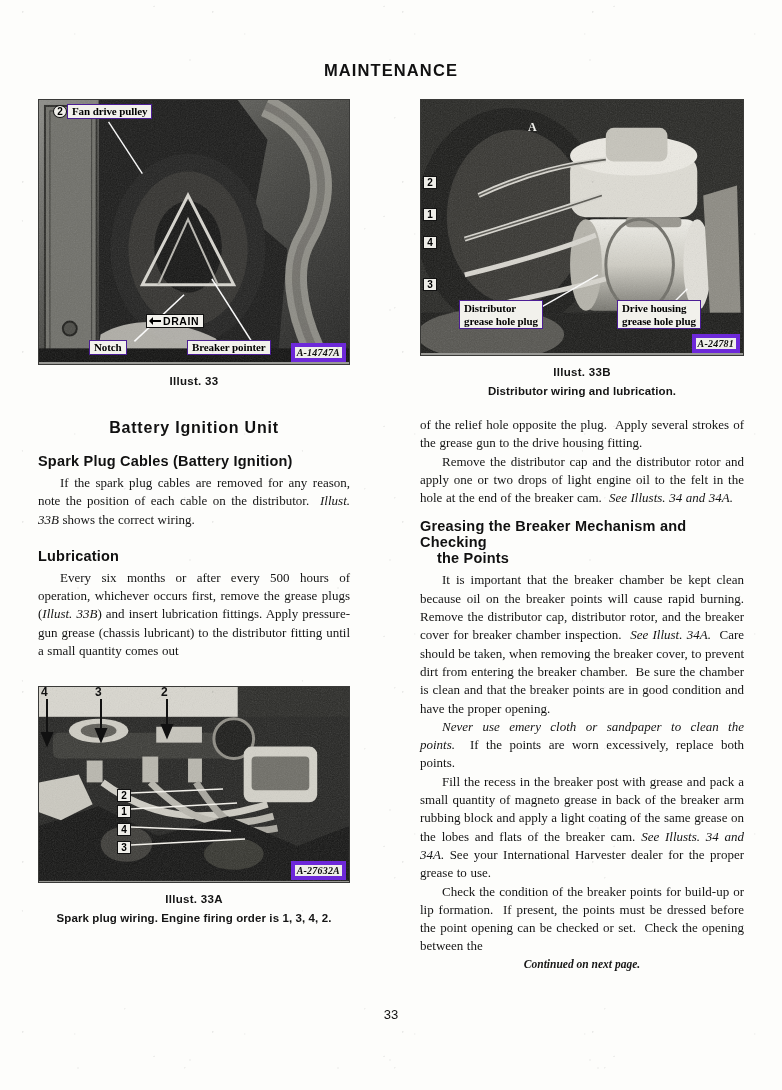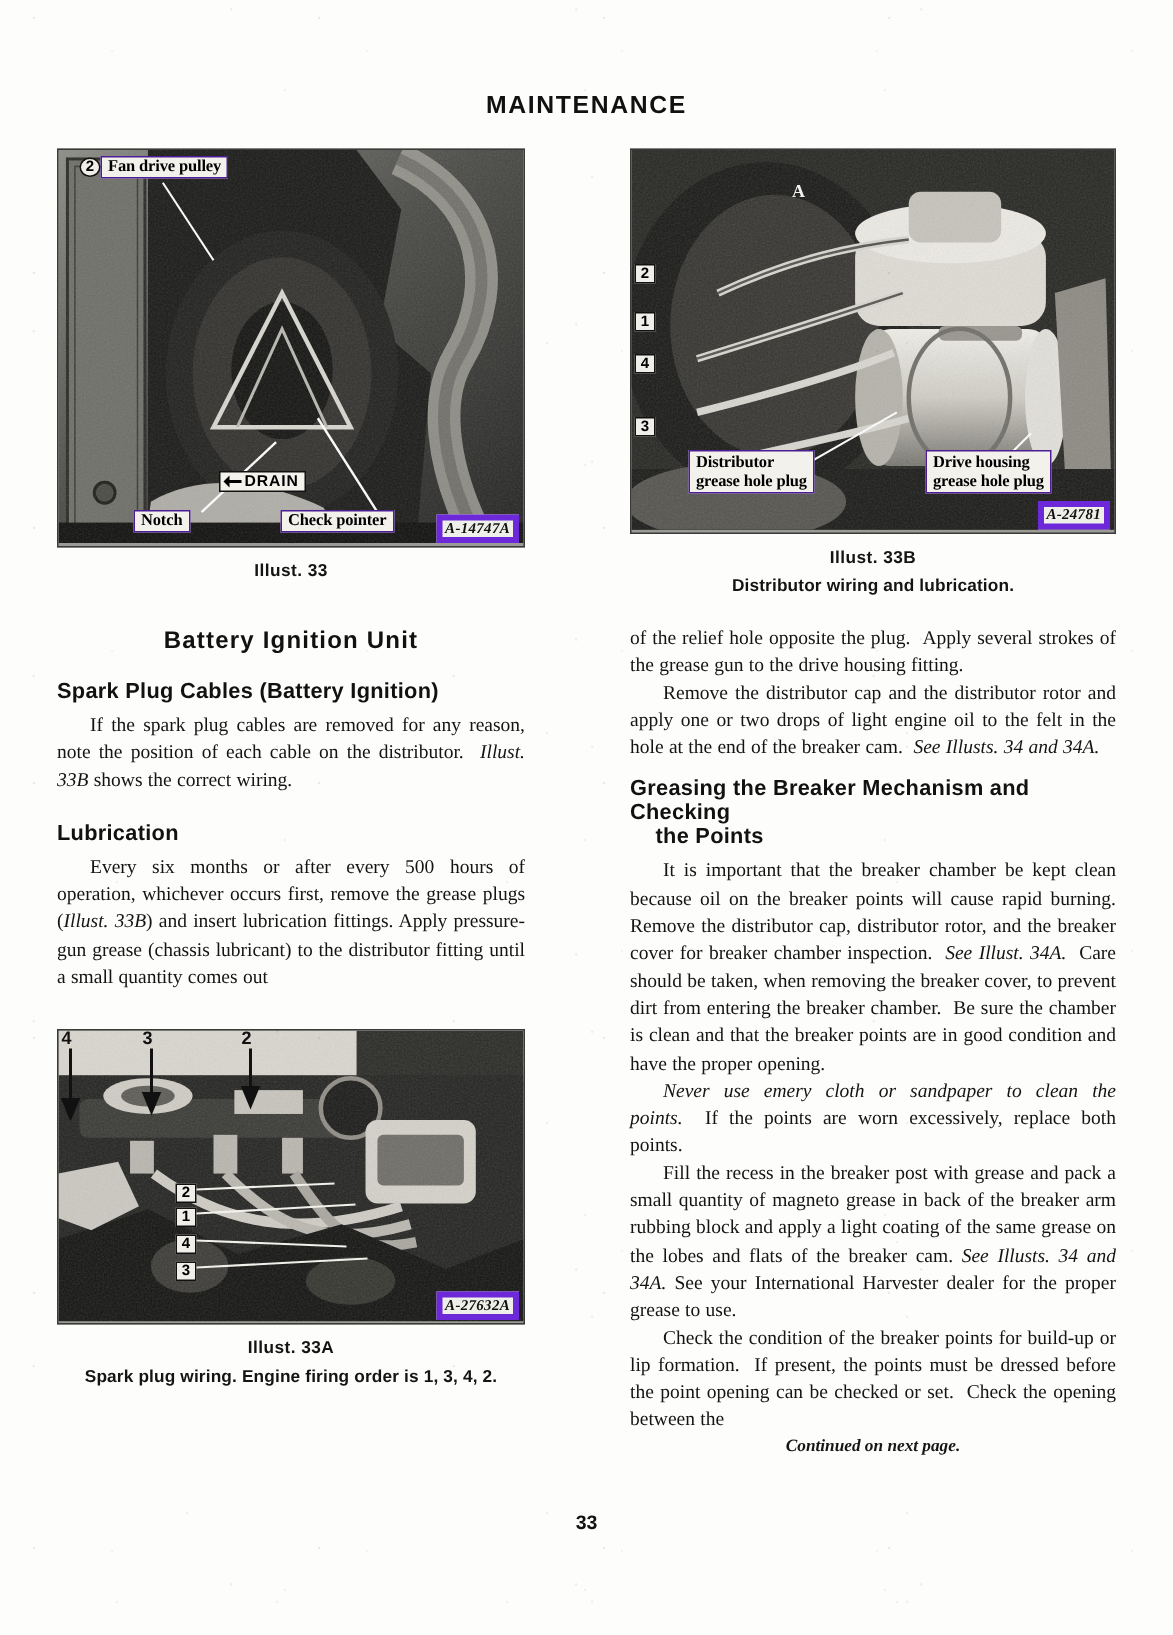--- a/index.html
+++ b/index.html
@@ -208,21 +208,21 @@
     margin-top: 2px;
     color: #161616;
   }
   .folio {
     position: absolute;
     top: 1007px;
     left: 0;
     width: 782px;
     text-align: center;
     font-family: "Liberation Sans", sans-serif;
-    font-weight: bold;
+    font-weight: normal;
     font-size: 13px;
     color: #111;
   }
 </style>
 </head>
 <body>
 
 <div class="page">
 
   <div class="running-head">MAINTENANCE</div>
@@ -278,21 +278,21 @@
           <line x1="70" y1="22" x2="104" y2="74" stroke="#ffffff" stroke-width="1.4"></line>
           <rect width="312" height="264" filter="url(#grain33)" opacity=".40"></rect>
         </svg>
 
         <div class="callout" style="left:28px; top:4px; padding:0 4px;">Fan drive pulley</div>
         <div class="numbox" style="left:14px; top:5px; border-radius:50%;">2</div>
 
         <div class="drain-tag" style="left:107px; top:214px;">DRAIN</div>
 
         <div class="callout" style="left:50px; top:240px; padding:0 4px;">Notch</div>
-        <div class="callout" style="left:148px; top:240px; padding:0 4px;">Check pointer</div>
+        <div class="callout" style="left:148px; top:240px; padding:0 4px;">Breaker pointer</div>
         <div class="photo-code">A-14747A</div>
       </div>
       <div class="cap-num">Illust. 33</div>
     </div>
 
     <h2 class="sec-title">Battery Ignition Unit</h2>
 
     <h3 class="sub-title">Spark Plug Cables (Battery Ignition)</h3>
     <p class="body"><span>If the spark plug cables are removed for any reason, note the position of each cable on the distributor.&nbsp;&nbsp;</span><span class="it">Illust. 33B</span><span> shows the correct wiring.</span></p>
 

